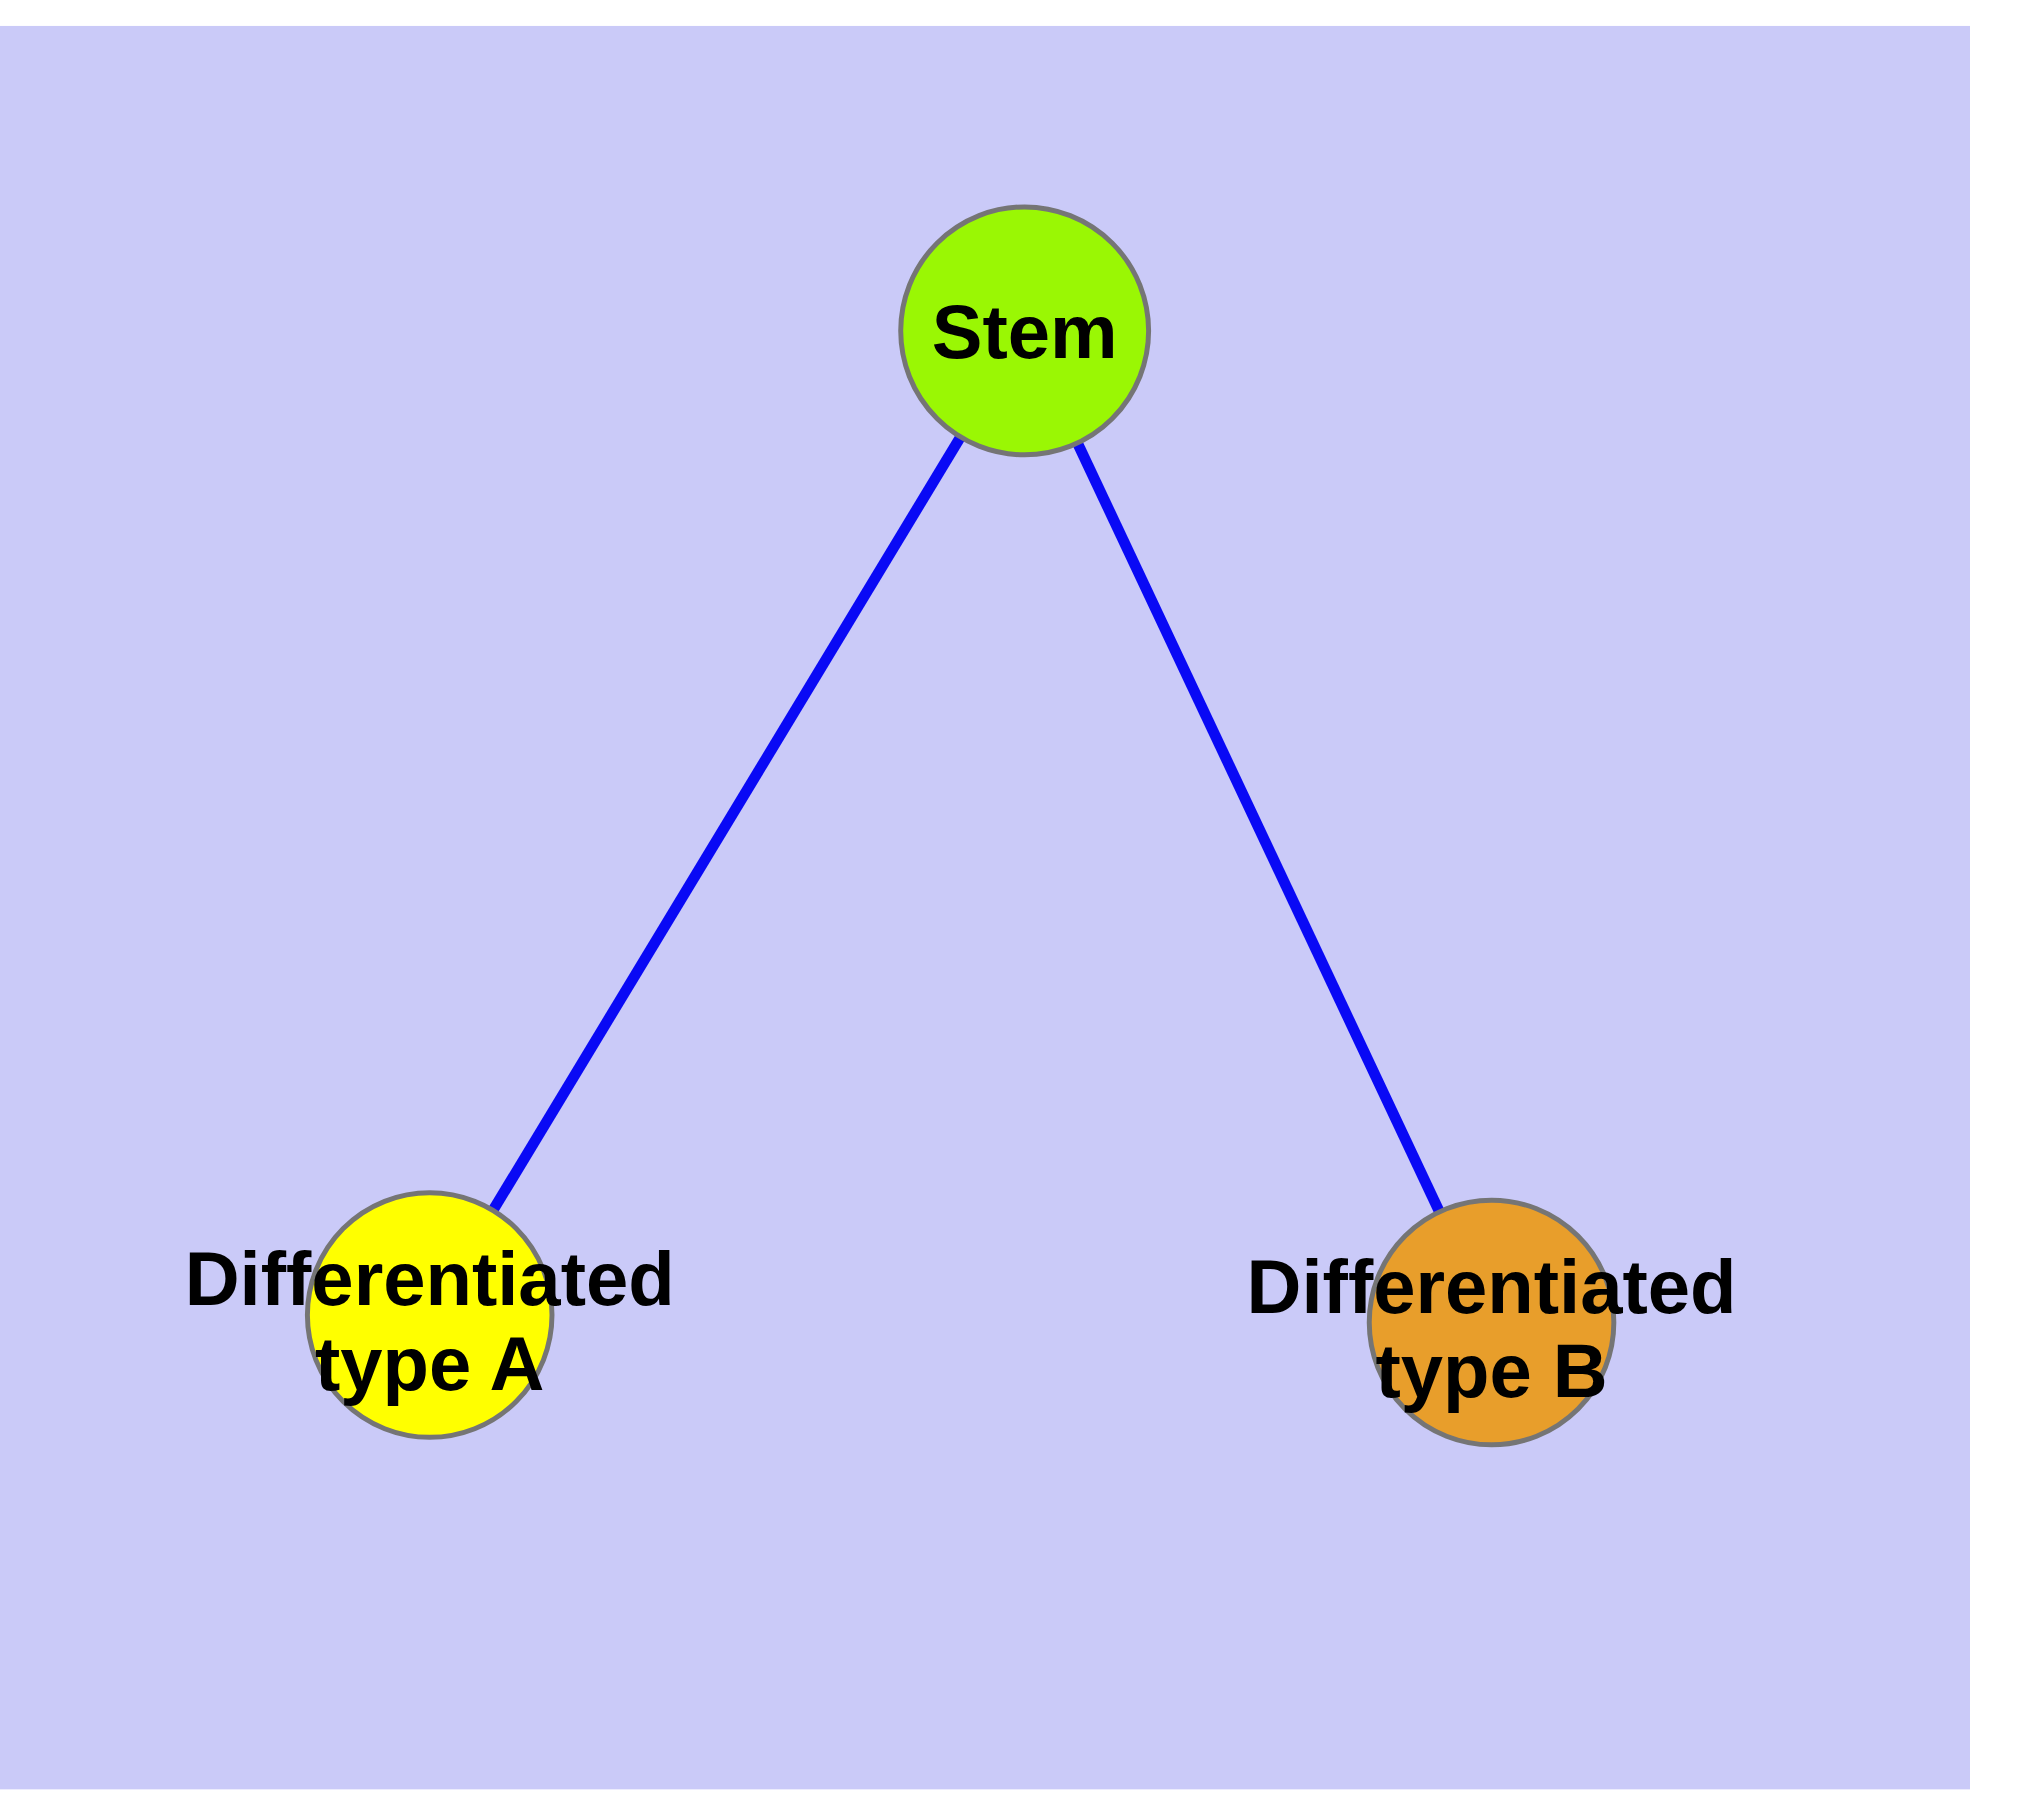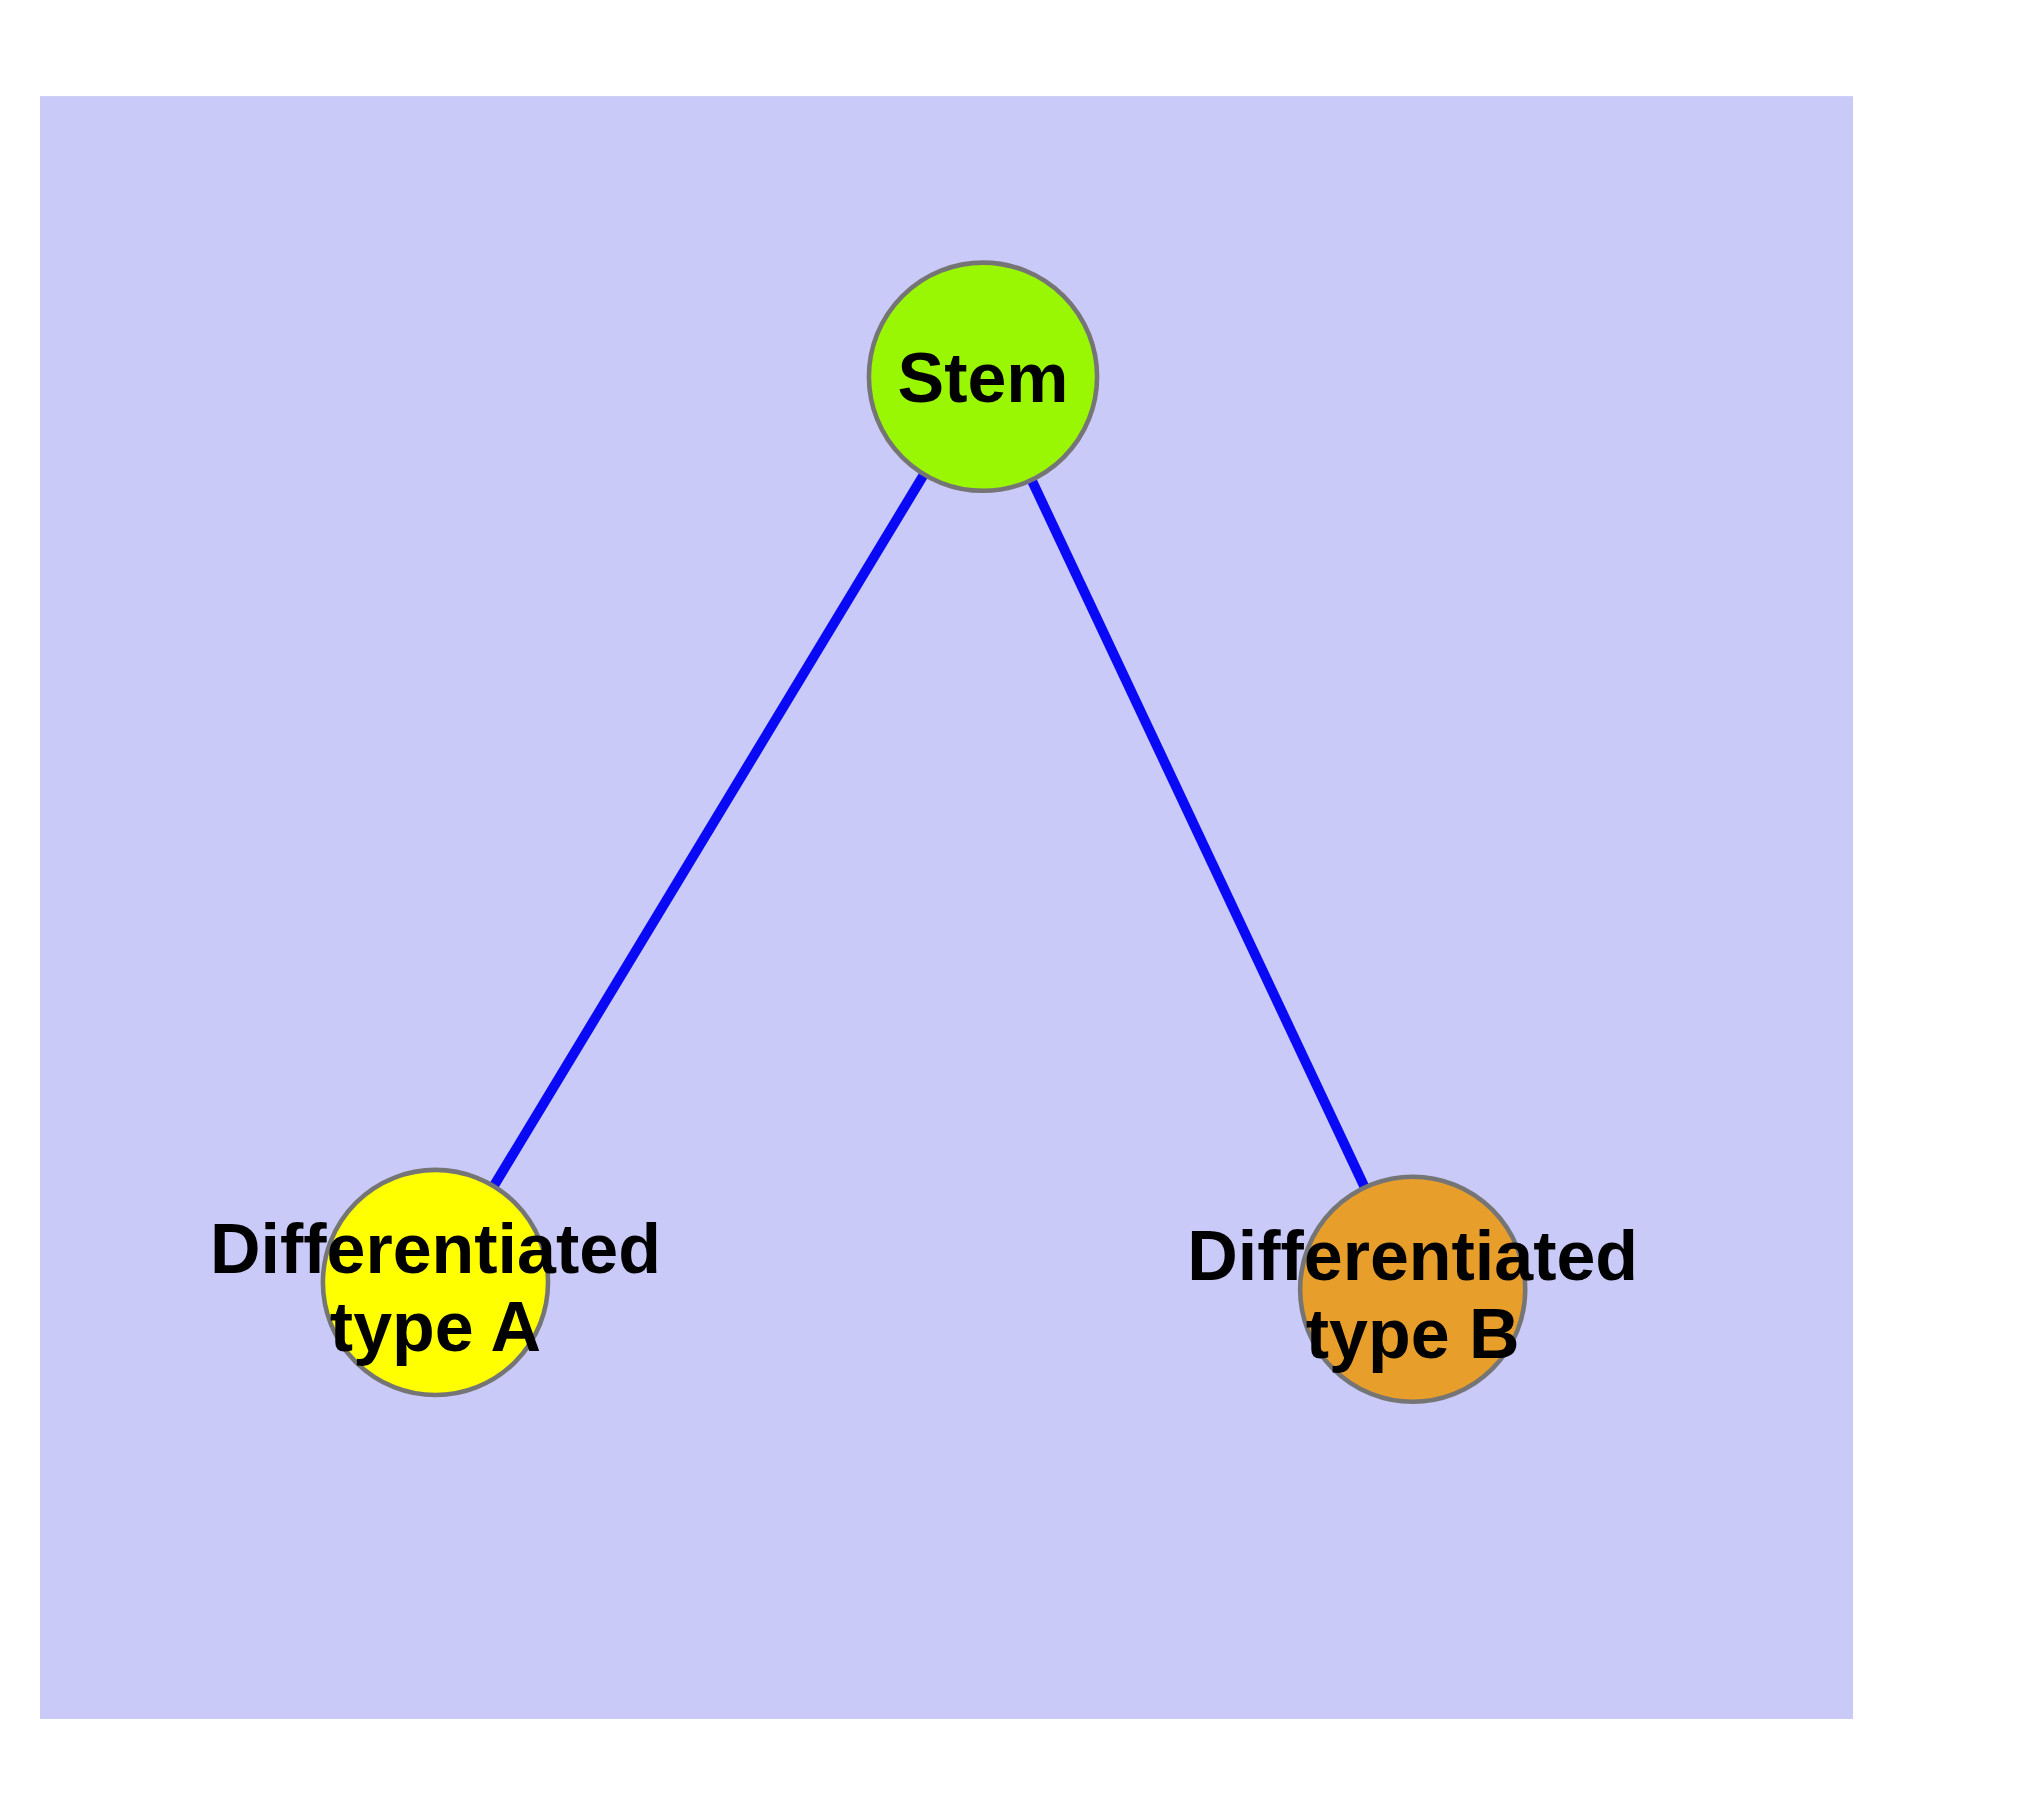--- a/index.html
+++ b/index.html
@@ -1,25 +1,24 @@
 <!DOCTYPE html>
 <html style="font-size:13.6px"><head>
 <meta charset="utf-8">
 <style>
   html, body {
     margin: 0;
     padding: 0;
     background: #ffffff;
   }
   .stage {
-    width: 1813px;
+    width: 1970px;
     height: 1812px;
     position: relative;
     overflow: hidden;
-    padding-left: 40px;
   }
   svg.graph {
     display: block;
     width: 100%;
     height: 100%;
   }
   svg.graph text {
     font-family: "Liberation Sans", "DejaVu Sans", sans-serif;
     font-weight: bold;
   }

